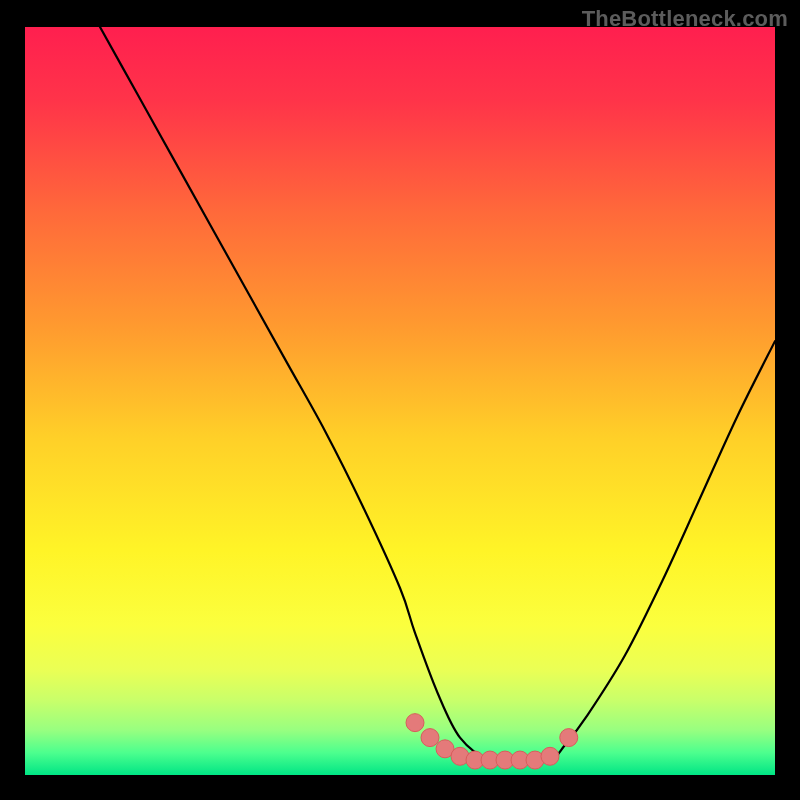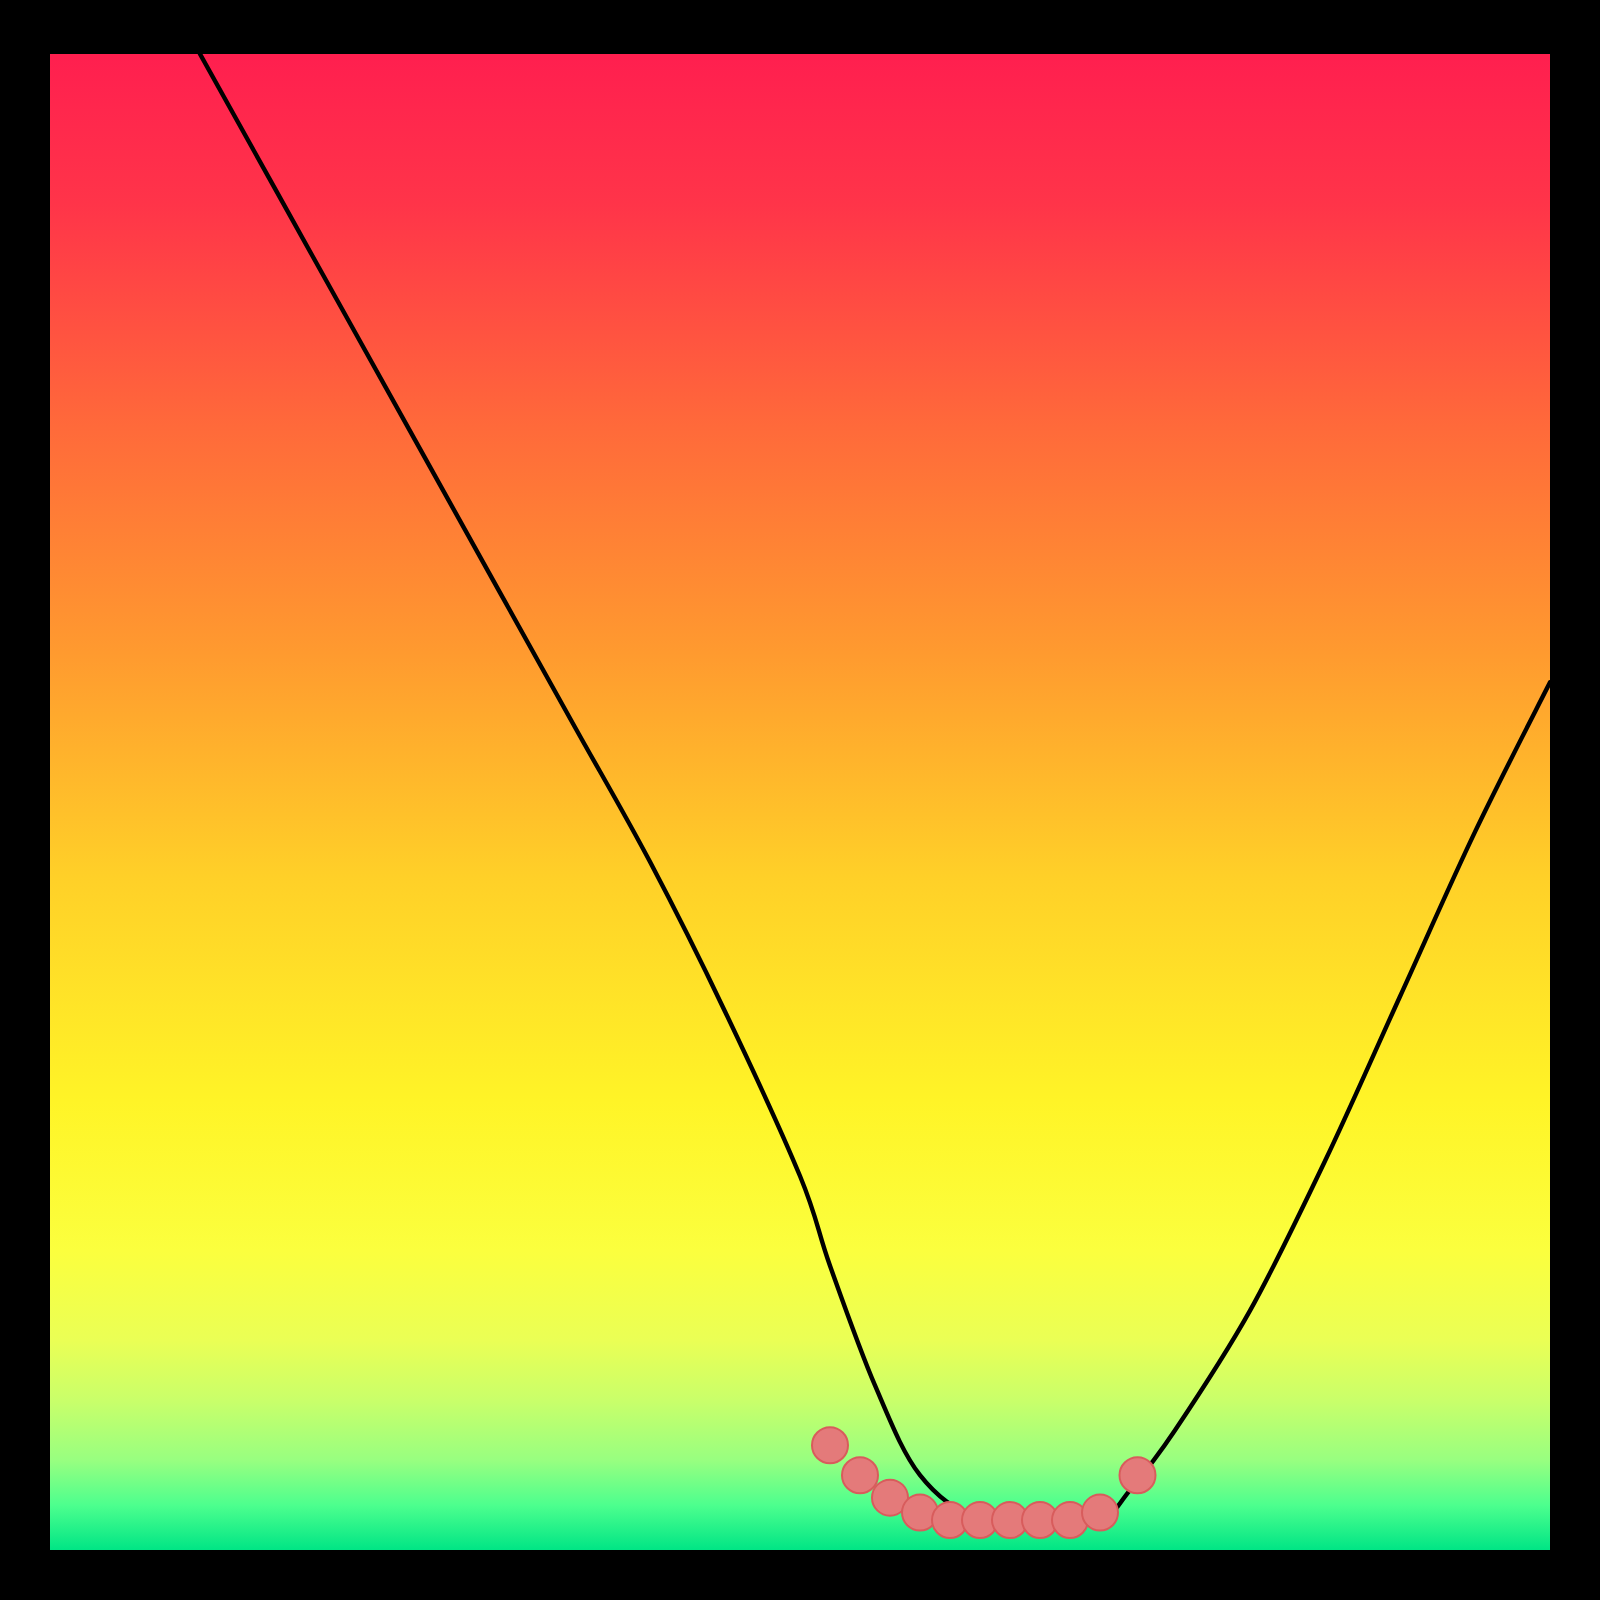--- a/index.html
+++ b/index.html
@@ -43,20 +43,21 @@
     position: absolute;
     inset: 0;
     width: 100%;
     height: 100%;
   }
 </style>
 </head>
 <body>
 
 <div class="frame">
+  <div class="watermark">TheBottleneck.com</div>
 
   <div class="plot-area">
     <svg class="gradient" viewBox="0 0 750 748" preserveAspectRatio="none">
       <defs>
         <linearGradient id="bg" x1="0" y1="0" x2="0" y2="1">
             <stop offset="0%" stop-color="#ff1f4f"></stop>
             <stop offset="10%" stop-color="#ff3449"></stop>
             <stop offset="25%" stop-color="#ff6a3a"></stop>
             <stop offset="40%" stop-color="#ff9a2f"></stop>
             <stop offset="55.00000000000001%" stop-color="#ffd028"></stop>

